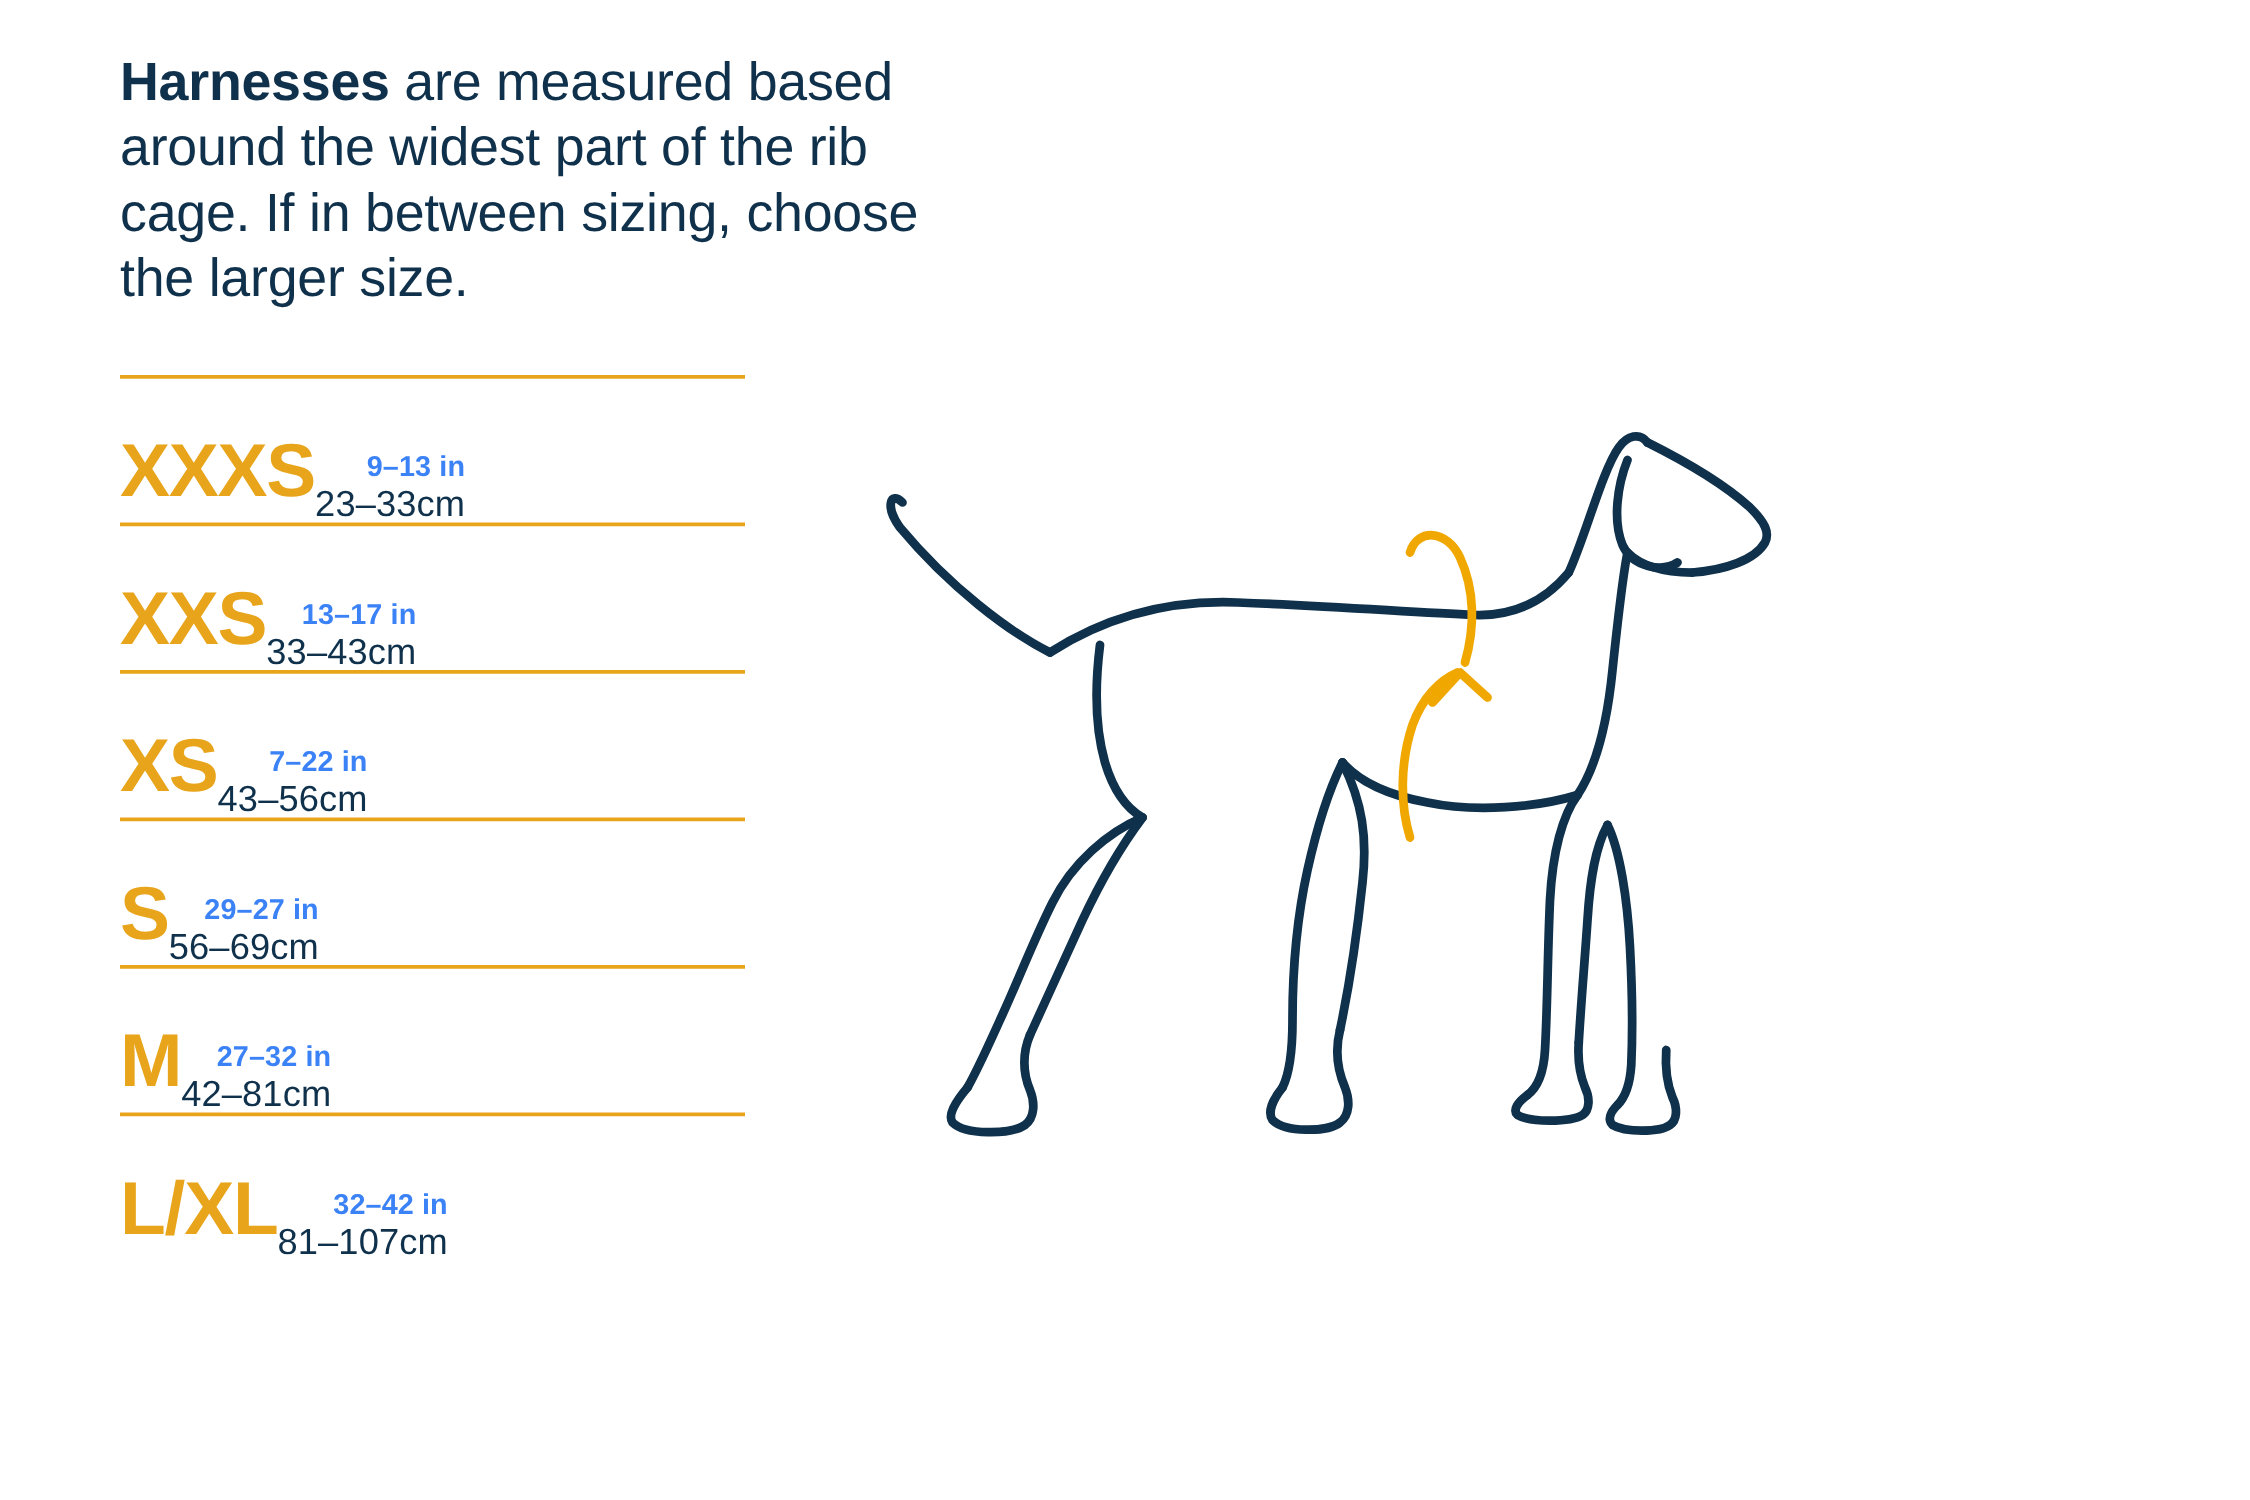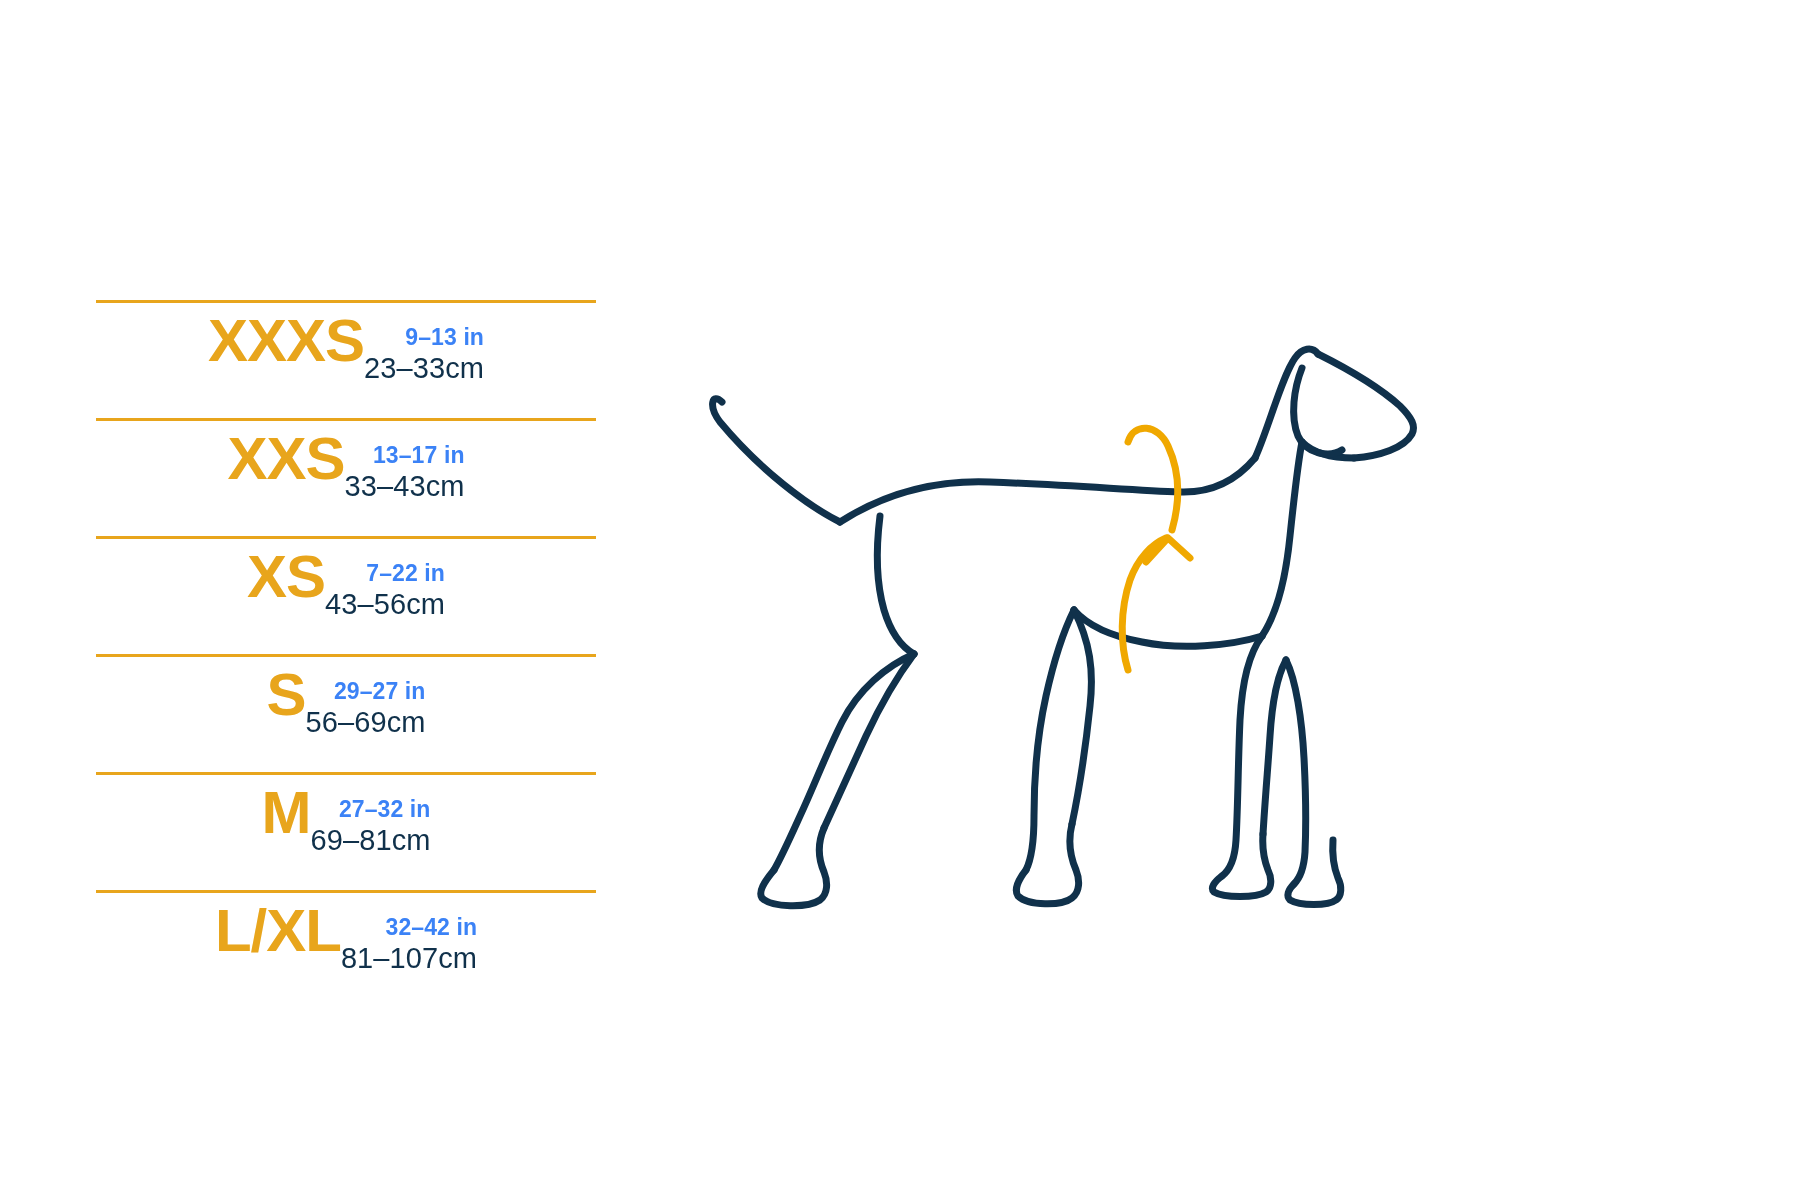--- a/index.html
+++ b/index.html
@@ -51,23 +51,24 @@
   .size-row {
     position: relative;
     height: 118px;
     border-top: 3px solid #e8a51c;
   }
 
   .size-row-inner {
     position: relative;
     display: flex;
     align-items: flex-start;
-    justify-content: center;
+    justify-content: flex-start;
     height: 100%;
     padding-top: 6px;
+    margin-top: 36px;
   }
 
   .size-label {
     color: #e8a51c;
     font-size: 60px;
     font-weight: 700;
     line-height: 1.05;
     letter-spacing: -1px;
     white-space: nowrap;
   }
@@ -102,20 +103,23 @@
     width: 800px;
     height: 620px;
   }
   .illustration svg { display: block; width: 100%; height: 100%; }
 </style>
 </head>
 <body>
 
 <div class="page">
 
+  <div class="left-col">
+    <p class="intro"><b>Harnesses</b><span> are measured based around the widest part of the rib cage. If in between sizing, choose the larger size.</span></p>
+  </div>
 
   <div class="size-table">
 
     <div class="size-row">
       <div class="size-row-inner">
         <span class="size-label">XXXS</span>
         <span class="size-values">
           <span class="size-in">9–13 in</span><br>
           <span class="size-cm">23–33cm</span>
         </span>
@@ -150,21 +154,21 @@
           <span class="size-cm">56–69cm</span>
         </span>
       </div>
     </div>
 
     <div class="size-row">
       <div class="size-row-inner">
         <span class="size-label">M</span>
         <span class="size-values">
           <span class="size-in">27–32 in</span><br>
-          <span class="size-cm">69–81cm</span>
+          <span class="size-cm">42–81cm</span>
         </span>
       </div>
     </div>
 
     <div class="size-row">
       <div class="size-row-inner">
         <span class="size-label">L/XL</span>
         <span class="size-values">
           <span class="size-in">32–42 in</span><br>
           <span class="size-cm">81–107cm</span>

